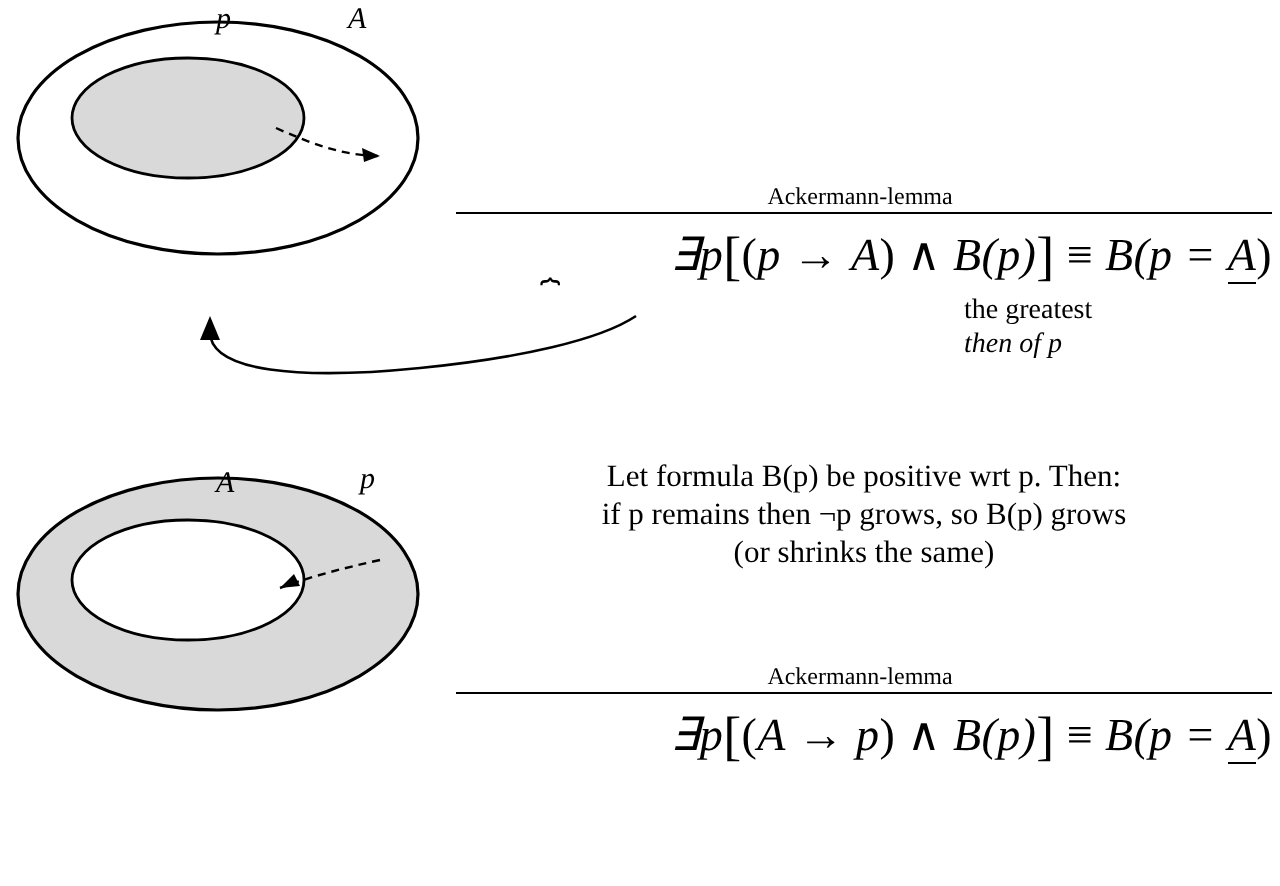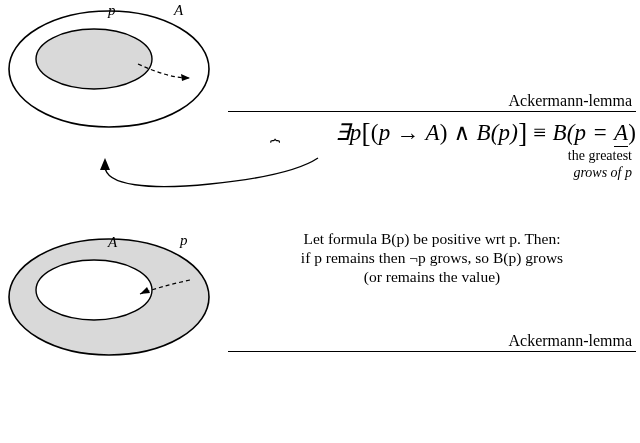--- a/index.html
+++ b/index.html
@@ -51,22 +51,22 @@
 
   .lemma-wrap {
     position: absolute;
     left: 228px;
     width: 408px;
   }
   #lemma-top { top: 92px; }
   #lemma-bottom { top: 104px; }
 
   .lemma-label {
-    text-align: right;
-    font-size: 16px;
+    text-align: center;
+    font-size: 12px;
     padding-right: 4px;
     line-height: 1.1;
   }
   .lemma-rule {
     border-top: 1.6px solid #000;
     margin-top: 1px;
   }
   .formula {
     font-size: 23px;
     text-align: right;
@@ -75,21 +75,21 @@
     letter-spacing: 0.2px;
   }
   .ital { font-style: italic; }
   .brack { font-size: 27px; vertical-align: -2px; }
   .uline { border-bottom: 1.6px solid #000; padding-bottom: 1px; }
 
   .caption {
     position: absolute;
     font-size: 14px;
     line-height: 1.2;
-    text-align: right;
+    text-align: left;
     width: 150px;
   }
   #caption-top { left: 482px; top: 148px; }
 
   .connector {
     position: absolute;
     left: 60px;
     width: 280px;
     height: 70px;
   }
@@ -126,21 +126,21 @@
       <div class="lemma-rule"></div>
       <div class="formula">
         <span class="ital">∃p</span><span class="brack">[</span><span>(</span><span class="ital">p</span>&nbsp;<span>→</span>&nbsp;<span class="ital">A</span><span>)</span>&nbsp;<span>∧</span>&nbsp;<span class="ital">B(p)</span><span class="brack">]</span>&nbsp;<span>≡</span>&nbsp;<span class="ital">B(p =</span>&nbsp;<span class="ital uline">A</span><span>)</span>
       </div>
     </div>
 
     <div class="brace" id="brace-top">⏞</div>
 
     <div class="caption" id="caption-top">
       <div>the greatest</div>
-      <div class="ital">grows of p</div>
+      <div class="ital">then of p</div>
     </div>
 
     <div class="connector" id="connector-top">
       <svg width="280" height="70" viewBox="0 0 280 70">
         <path d="M 45 38 C 45 58, 90 62, 150 56 C 200 51, 240 42, 258 30" fill="none" stroke="#000000" stroke-width="1.3"></path>
         <polygon points="45,30 40,42 50,42" fill="#000000"></polygon>
       </svg>
     </div>
   </div>
 
@@ -153,23 +153,26 @@
         <path d="M 186 48 C 168 52, 152 56, 136 62" fill="none" stroke="#000000" stroke-width="1.2" stroke-dasharray="4,3"></path>
         <polygon points="136,62 146,61 143,55" fill="#000000"></polygon>
       </svg>
       <div style="position:absolute; left:104px; top:2px; font-style:italic; font-size:15px;">A</div>
       <div style="position:absolute; left:176px; top:0px; font-style:italic; font-size:15px;">p</div>
     </div>
 
     <div class="text-block">
       <div class="text-line">Let formula B(p) be positive wrt p. Then:</div>
       <div class="text-line">if p remains then ¬p grows, so  B(p) grows</div>
-      <div class="text-line">(or remains the value)</div>
+      <div class="text-line">(or shrinks the same)</div>
     </div>
 
     <div class="lemma-wrap" id="lemma-bottom">
       <div class="lemma-label">Ackermann-lemma</div>
       <div class="lemma-rule"></div>
+      <div class="formula">
+        <span class="ital">∃p</span><span class="brack">[</span><span>(</span><span class="ital">A</span>&nbsp;<span>→</span>&nbsp;<span class="ital">p</span><span>)</span>&nbsp;<span>∧</span>&nbsp;<span class="ital">B(p)</span><span class="brack">]</span>&nbsp;<span>≡</span>&nbsp;<span class="ital">B(p =</span>&nbsp;<span class="ital uline">A</span><span>)</span>
+      </div>
     </div>
 
   </div>
 
 </div>
 
 </body></html>

